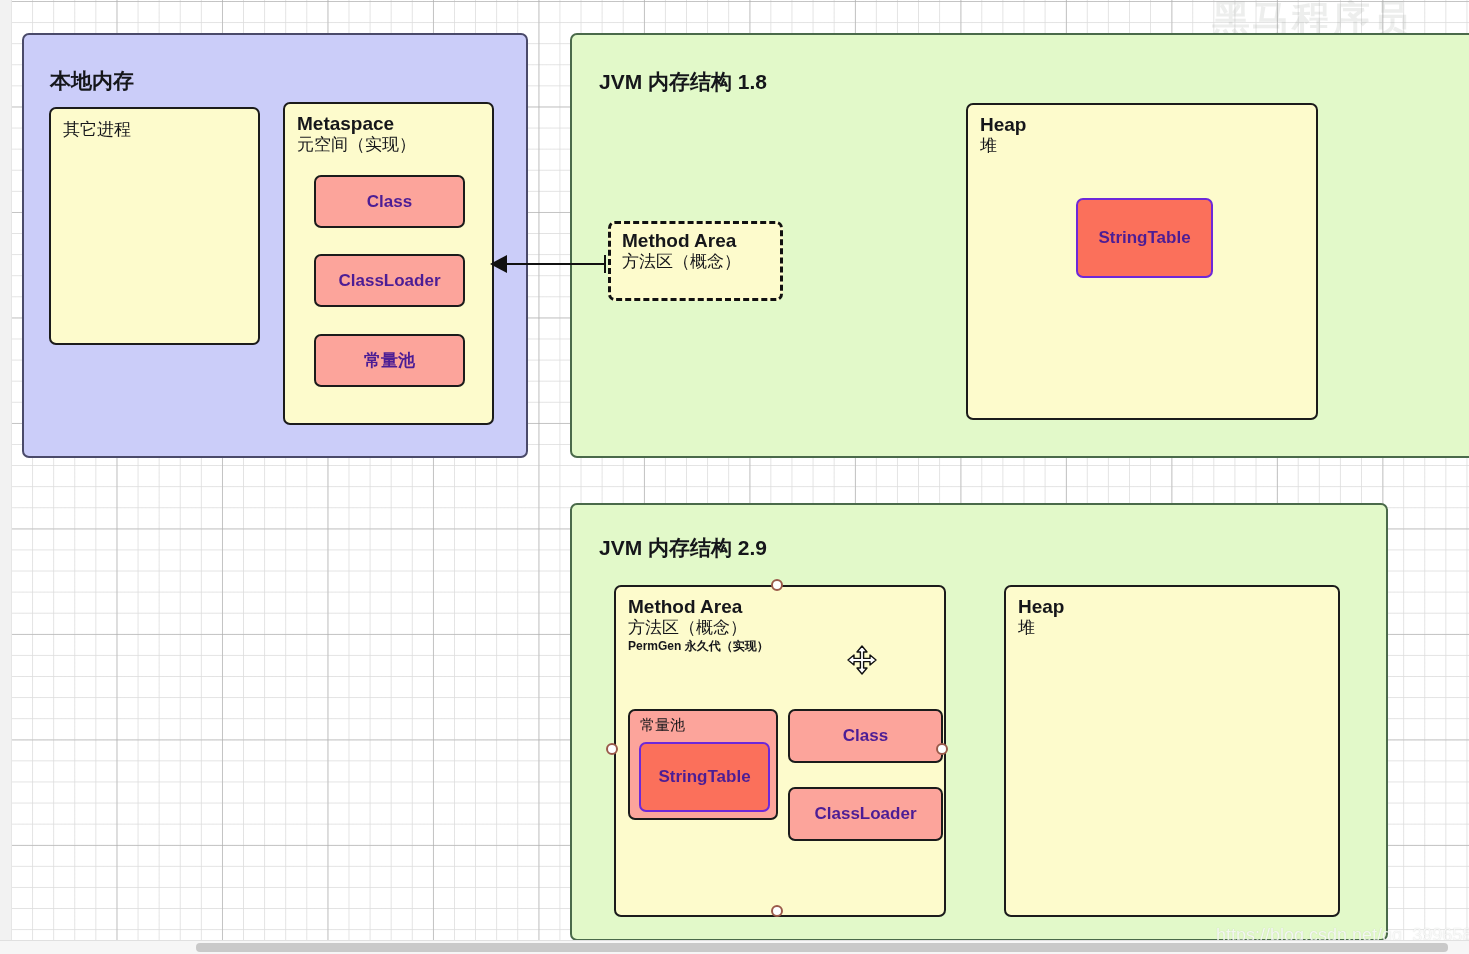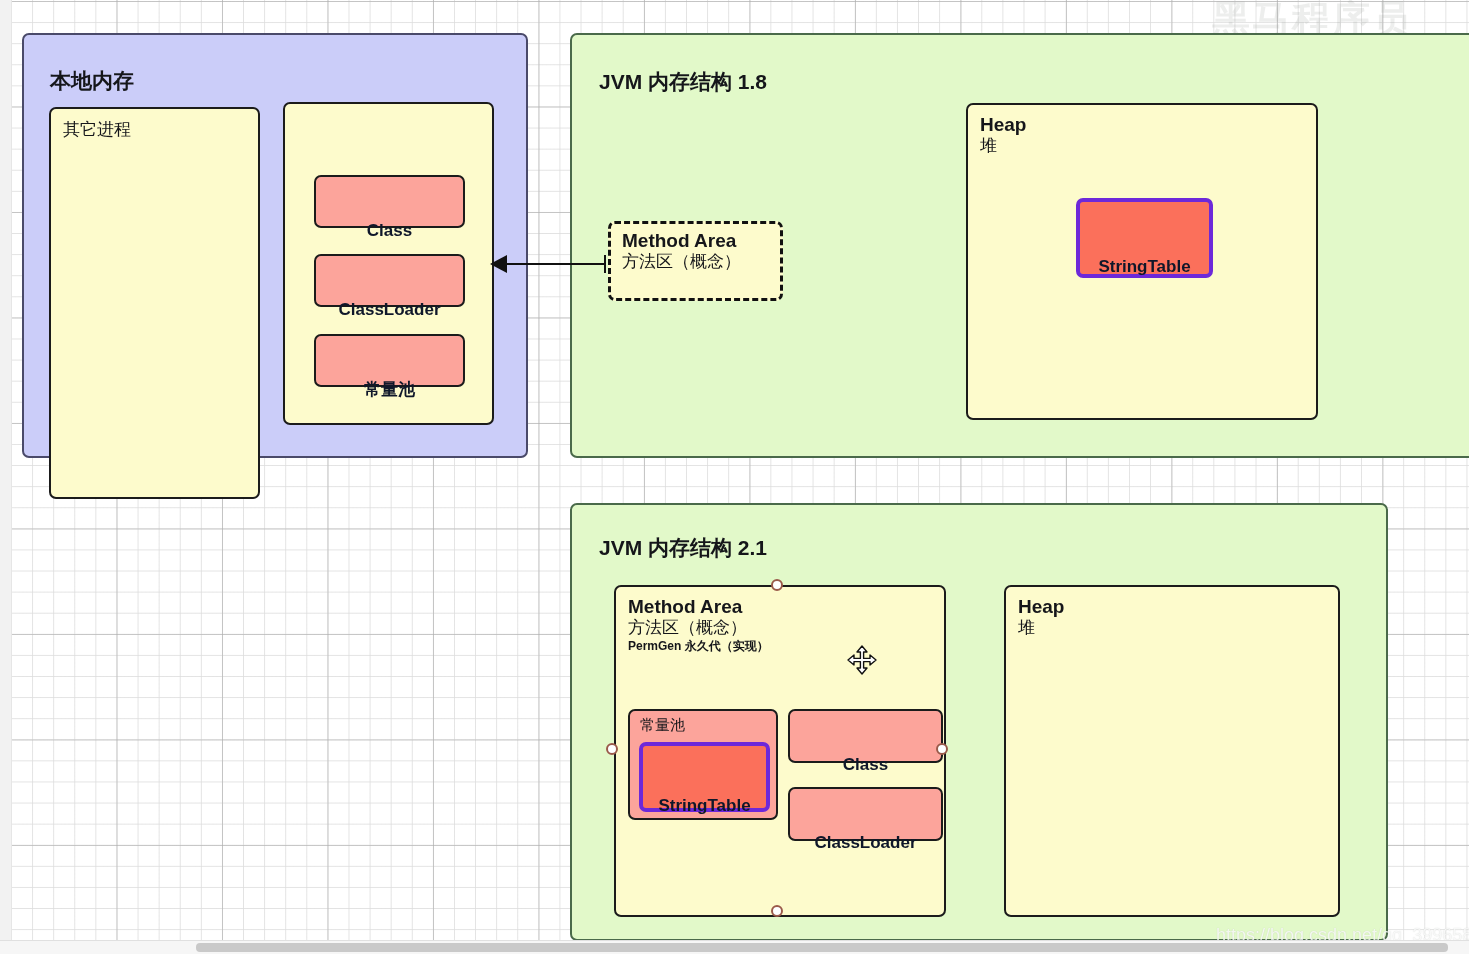--- a/index.html
+++ b/index.html
@@ -41,21 +41,21 @@
     position:absolute;left:196px;top:2px;width:1252px;height:9px;
     background:#c9c9c9;border-radius:4px;
   }
 
   
   .box{position:absolute;box-sizing:border-box;border-radius:7px;}
   .bx-blue{background:#cbcdf9;border:2px solid #4a4a6a;}
   .bx-green{background:#e2f9c9;border:2px solid #4a6a4a;}
   .bx-yellow{background:#fdfbcc;border:2px solid #1b1b1b;}
   .bx-red-light{background:#fca49b;border:2px solid #1b1b1b;}
-  .bx-red-dark{background:#fb705b;border:4px solid #6d28d9;}
+  .bx-red-dark{background:#fb705b;border:2px solid #6d28d9;}
   .bx-dashed{background:#fdfbcc;border:3px dashed #111111;}
 
   .hdr{
     position:absolute;left:0;top:0;
     padding:8px 0 0 12px;
     color:#15161a;
     line-height:1.22;
     white-space:nowrap;
   }
   .hdr .t1{font-size:19px;font-weight:bold;}
@@ -66,21 +66,21 @@
     font-size:21px;font-weight:bold;color:#15161a;
     white-space:nowrap;
   }
   .plain-label{
     position:absolute;
     font-size:17px;color:#15161a;white-space:nowrap;
   }
   .ctr{
     position:absolute;left:0;top:0;width:100%;height:100%;
     display:flex;align-items:center;justify-content:center;
-    font-size:17px;font-weight:bold;color:#0f172a;margin-top:29px;
+    font-size:17px;font-weight:bold;color:#4c1d95;
   }
 
   
   .arrow-line{
     position:absolute;background:#111;height:2px;
   }
   .arrow-head{
     position:absolute;width:0;height:0;
     border-top:9px solid transparent;
     border-bottom:9px solid transparent;
@@ -122,25 +122,29 @@
 <div id="canvas">
 
   <div class="gutter"></div>
 
   <div class="wm-top" style="left:1212px;top:-6px;">黑马程序员</div>
 
   <div class="box bx-blue" style="left:22px;top:33px;width:506px;height:425px;">
 
     <div class="title-cn" style="left:26px;top:32px;">本地内存</div>
 
-    <div class="box bx-yellow" style="left:25px;top:72px;width:211px;height:392px;">
+    <div class="box bx-yellow" style="left:25px;top:72px;width:211px;height:238px;">
       <div class="plain-label" style="left:12px;top:9px;">其它进程</div>
     </div>
 
     <div class="box bx-yellow" style="left:259px;top:67px;width:211px;height:323px;">
+      <div class="hdr">
+        <div class="t1">Metaspace</div>
+        <div class="t2">元空间（实现）</div>
+      </div>
 
       <div class="box bx-red-light" style="left:29px;top:71px;width:151px;height:53px;">
         <div class="ctr">Class</div>
       </div>
 
       <div class="box bx-red-light" style="left:29px;top:150px;width:151px;height:53px;">
         <div class="ctr">ClassLoader</div>
       </div>
 
       <div class="box bx-red-light" style="left:29px;top:230px;width:151px;height:53px;">
@@ -171,21 +175,21 @@
       </div>
     </div>
   </div>
 
   <div class="arrow-stub" style="left:604px;top:255px;height:18px;"></div>
   <div class="arrow-line" style="left:506px;top:263px;width:99px;"></div>
   <div class="arrow-head" style="left:490px;top:255px;"></div>
 
   <div class="box bx-green" style="left:570px;top:503px;width:818px;height:438px;">
 
-    <div class="title-cn" style="left:27px;top:29px;">JVM 内存结构 2.1</div>
+    <div class="title-cn" style="left:27px;top:29px;">JVM 内存结构 2.9</div>
 
     <div class="box bx-yellow" style="left:42px;top:80px;width:332px;height:332px;">
       <div class="hdr">
         <div class="t1">Method Area</div>
         <div class="t2">方法区（概念）</div>
         <div class="t3">PermGen 永久代（实现）</div>
       </div>
 
       <div class="box bx-red-light" style="left:12px;top:122px;width:150px;height:111px;">
         <div class="plain-label" style="left:10px;top:5px;font-size:15px;">常量池</div>

